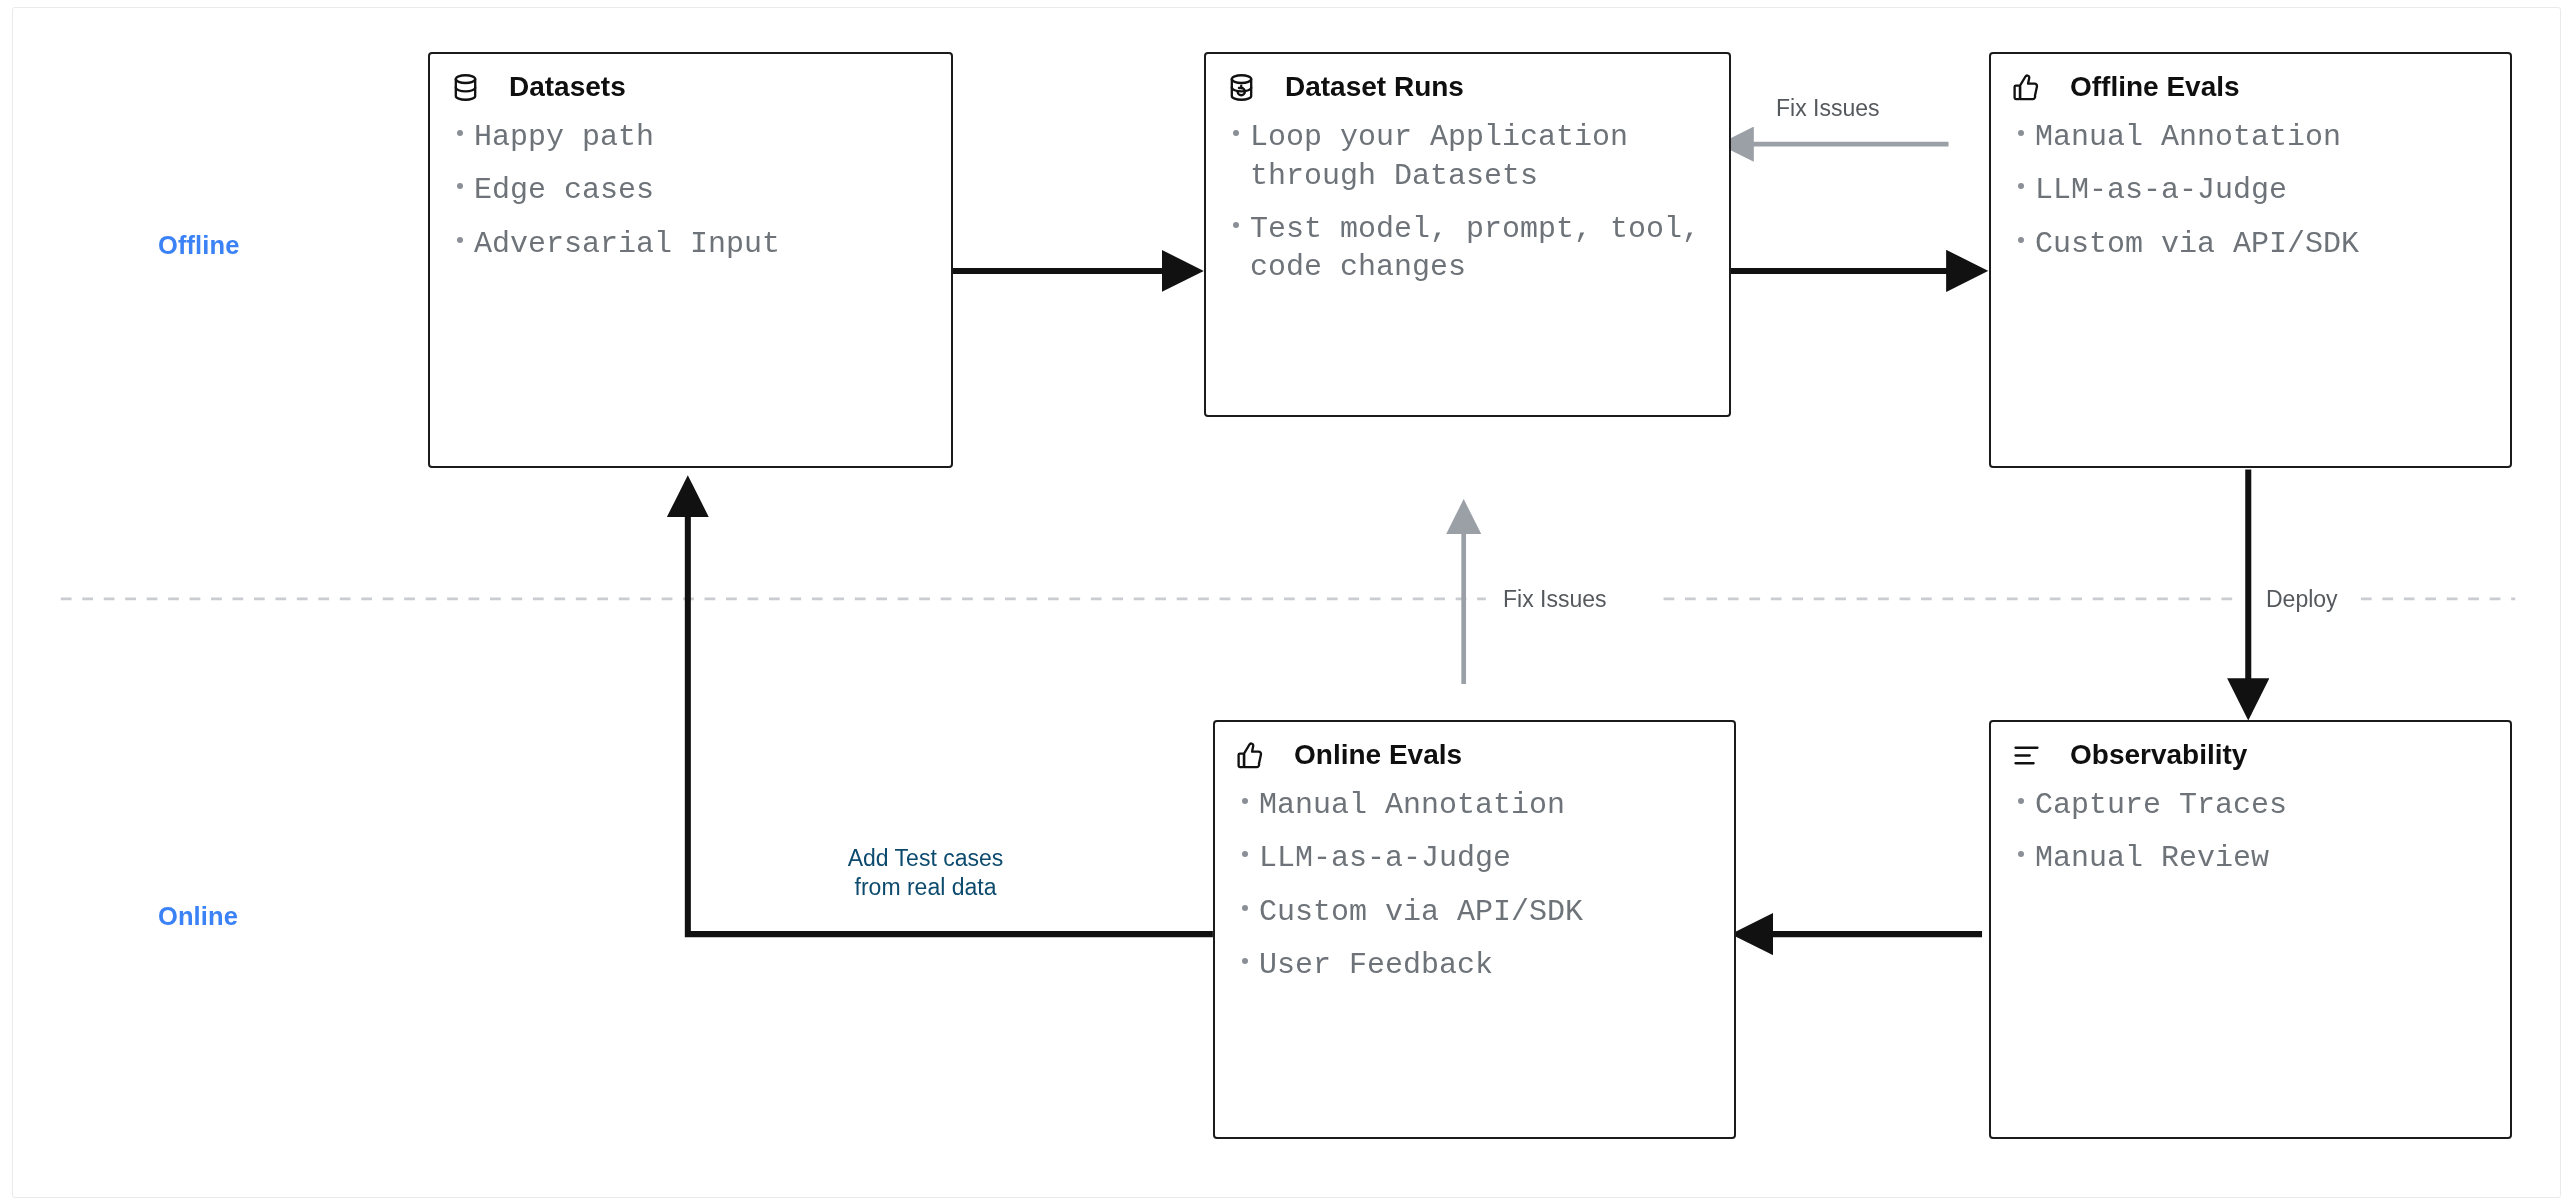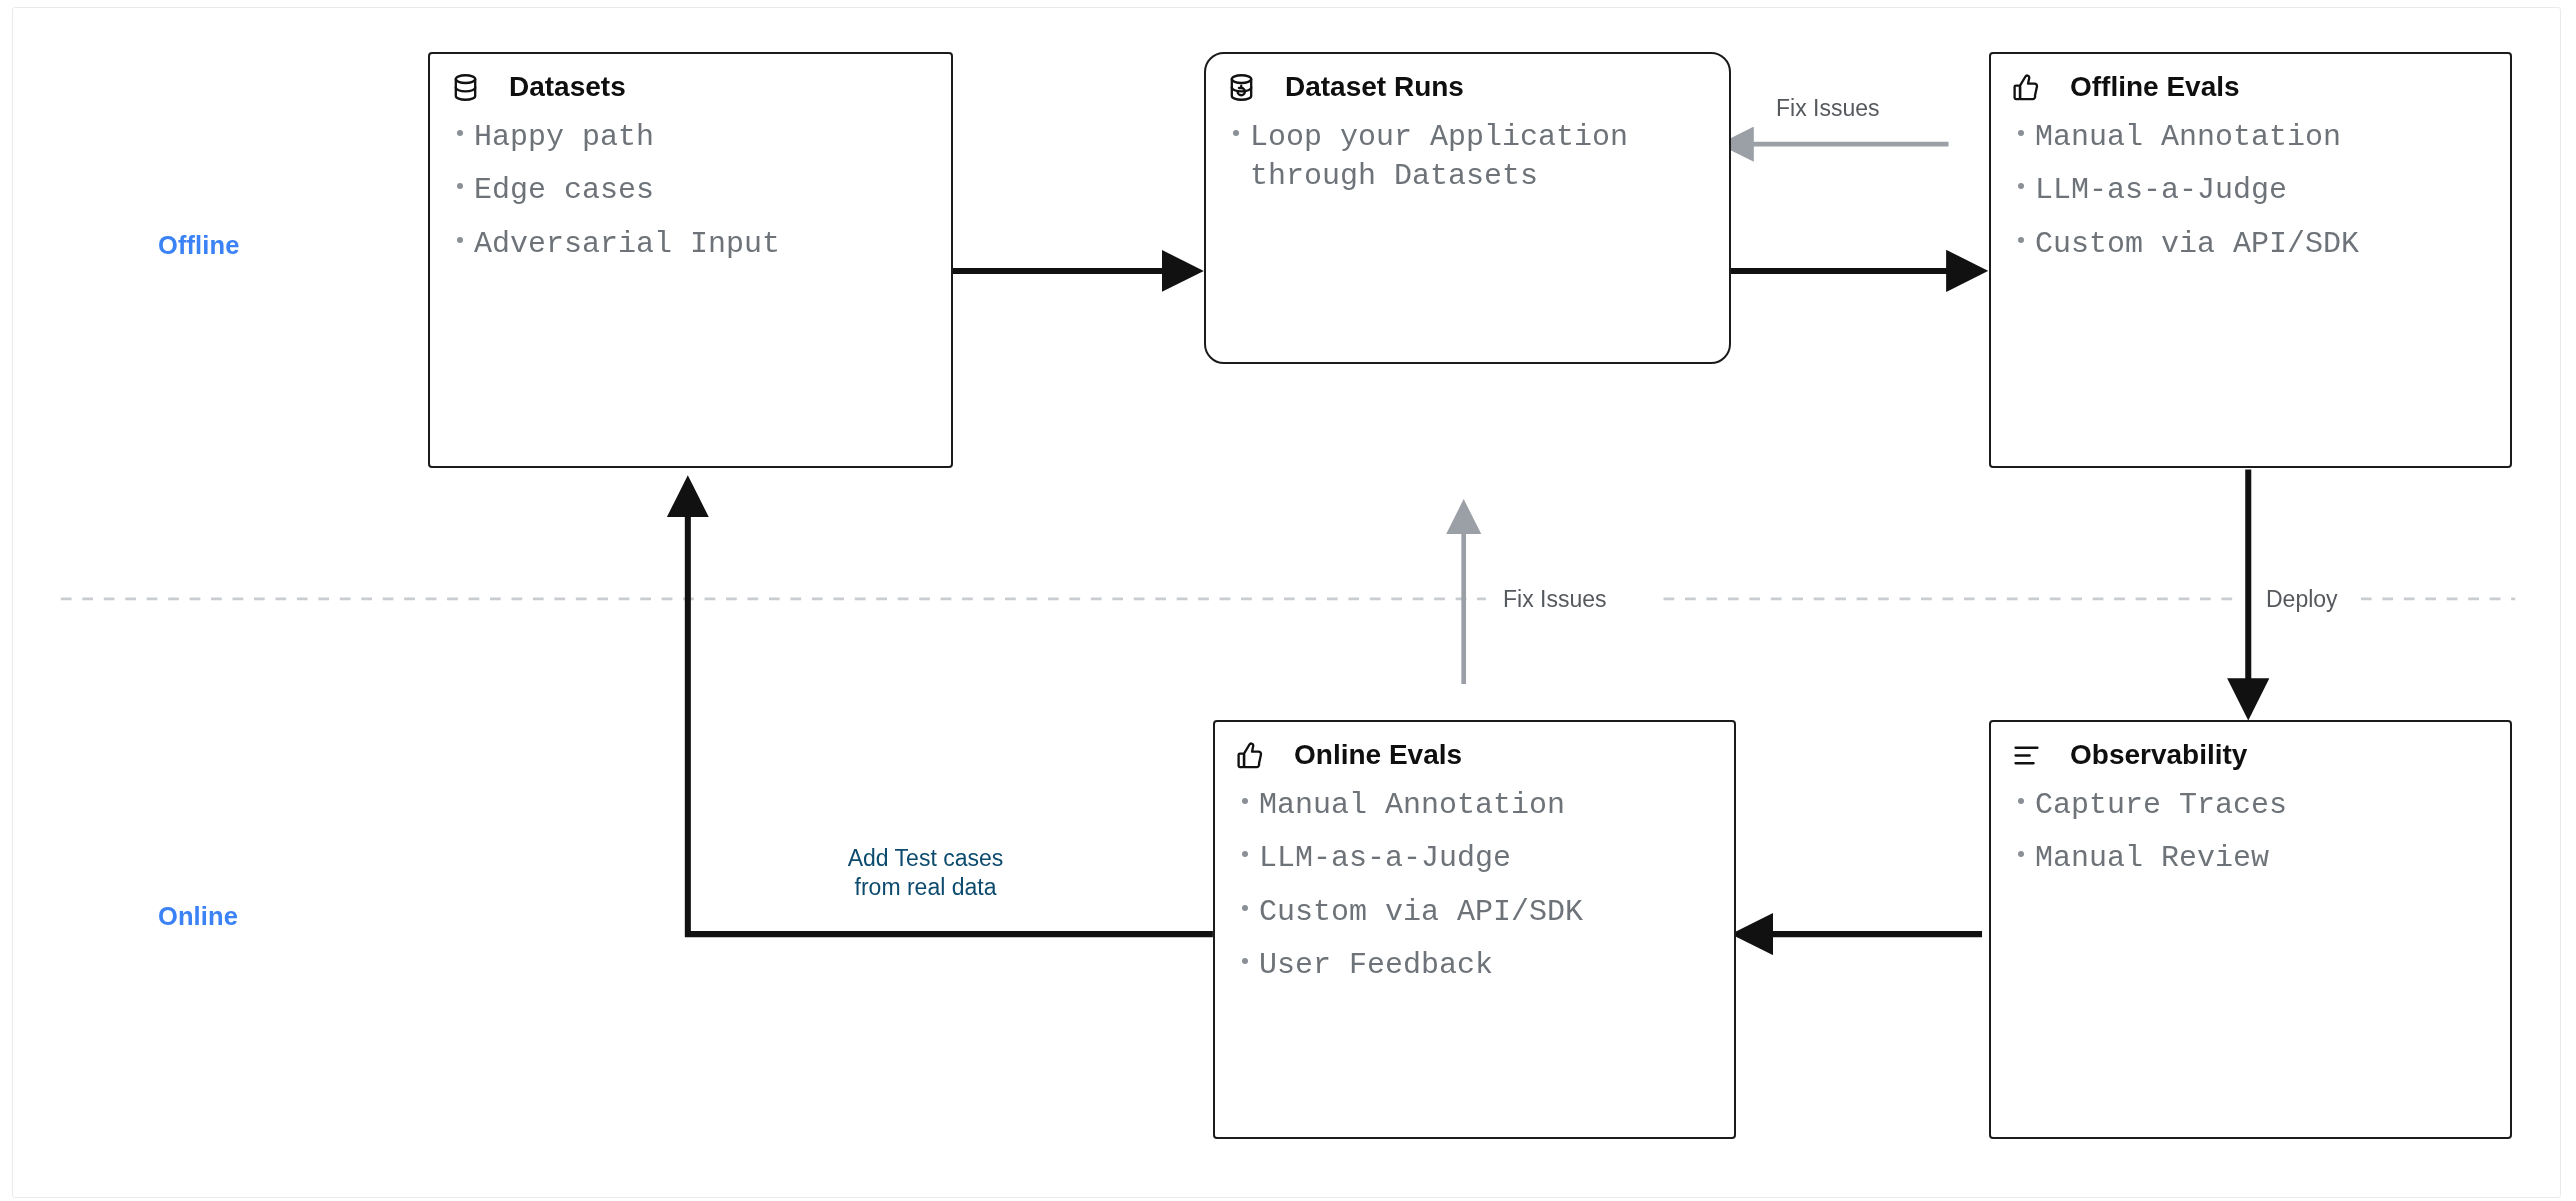--- a/index.html
+++ b/index.html
@@ -174,35 +174,36 @@
       </span>
       <span class="node-title">Datasets</span>
     </div>
     <ul class="items">
       <li>Happy path</li>
       <li>Edge cases</li>
       <li>Adversarial Input</li>
     </ul>
   </div>
 
-  <div class="node" style="left:1204px; top:52px; width:527px; height:312px;border-radius:20px;">
+  <div class="node" style="left:1204px; top:52px; width:527px; height:365px;">
     <div class="node-head">
       <span class="node-icon">
         <svg width="31" height="31" viewBox="0 0 24 24" fill="none" stroke="#111111" stroke-width="1.8" stroke-linecap="round" stroke-linejoin="round">
           <ellipse cx="12" cy="5.5" rx="7.5" ry="3"></ellipse>
           <path d="M4.5 5.5v13c0 1.66 3.36 3 7.5 3s7.5-1.34 7.5-3v-13"></path>
           <path d="M4.5 12c0 1.66 3.36 3 7.5 3s7.5-1.34 7.5-3"></path>
           <path d="M9 15.2a2.8 2.8 0 1 0 2.8-2.8"></path>
           <path d="M11.8 10.6v1.8h-1.8"></path>
         </svg>
       </span>
       <span class="node-title">Dataset Runs</span>
     </div>
     <ul class="items">
       <li>Loop your Application through Datasets</li>
+      <li>Test model, prompt, tool, code changes</li>
     </ul>
   </div>
 
   <div class="node" style="left:1989px; top:52px; width:523px; height:416px;">
     <div class="node-head">
       <span class="node-icon">
         <svg width="31" height="31" viewBox="0 0 24 24" fill="none" stroke="#111111" stroke-width="1.8" stroke-linecap="round" stroke-linejoin="round">
           <path d="M7 21V10.5l4.2-7a1.6 1.6 0 0 1 2.9 1.2l-.9 4.3h5a1.9 1.9 0 0 1 1.85 2.35l-1.5 7A2 2 0 0 1 16.6 21H7z"></path>
           <rect x="2.8" y="10.5" width="4.2" height="10.5" rx="1"></rect>
         </svg>

